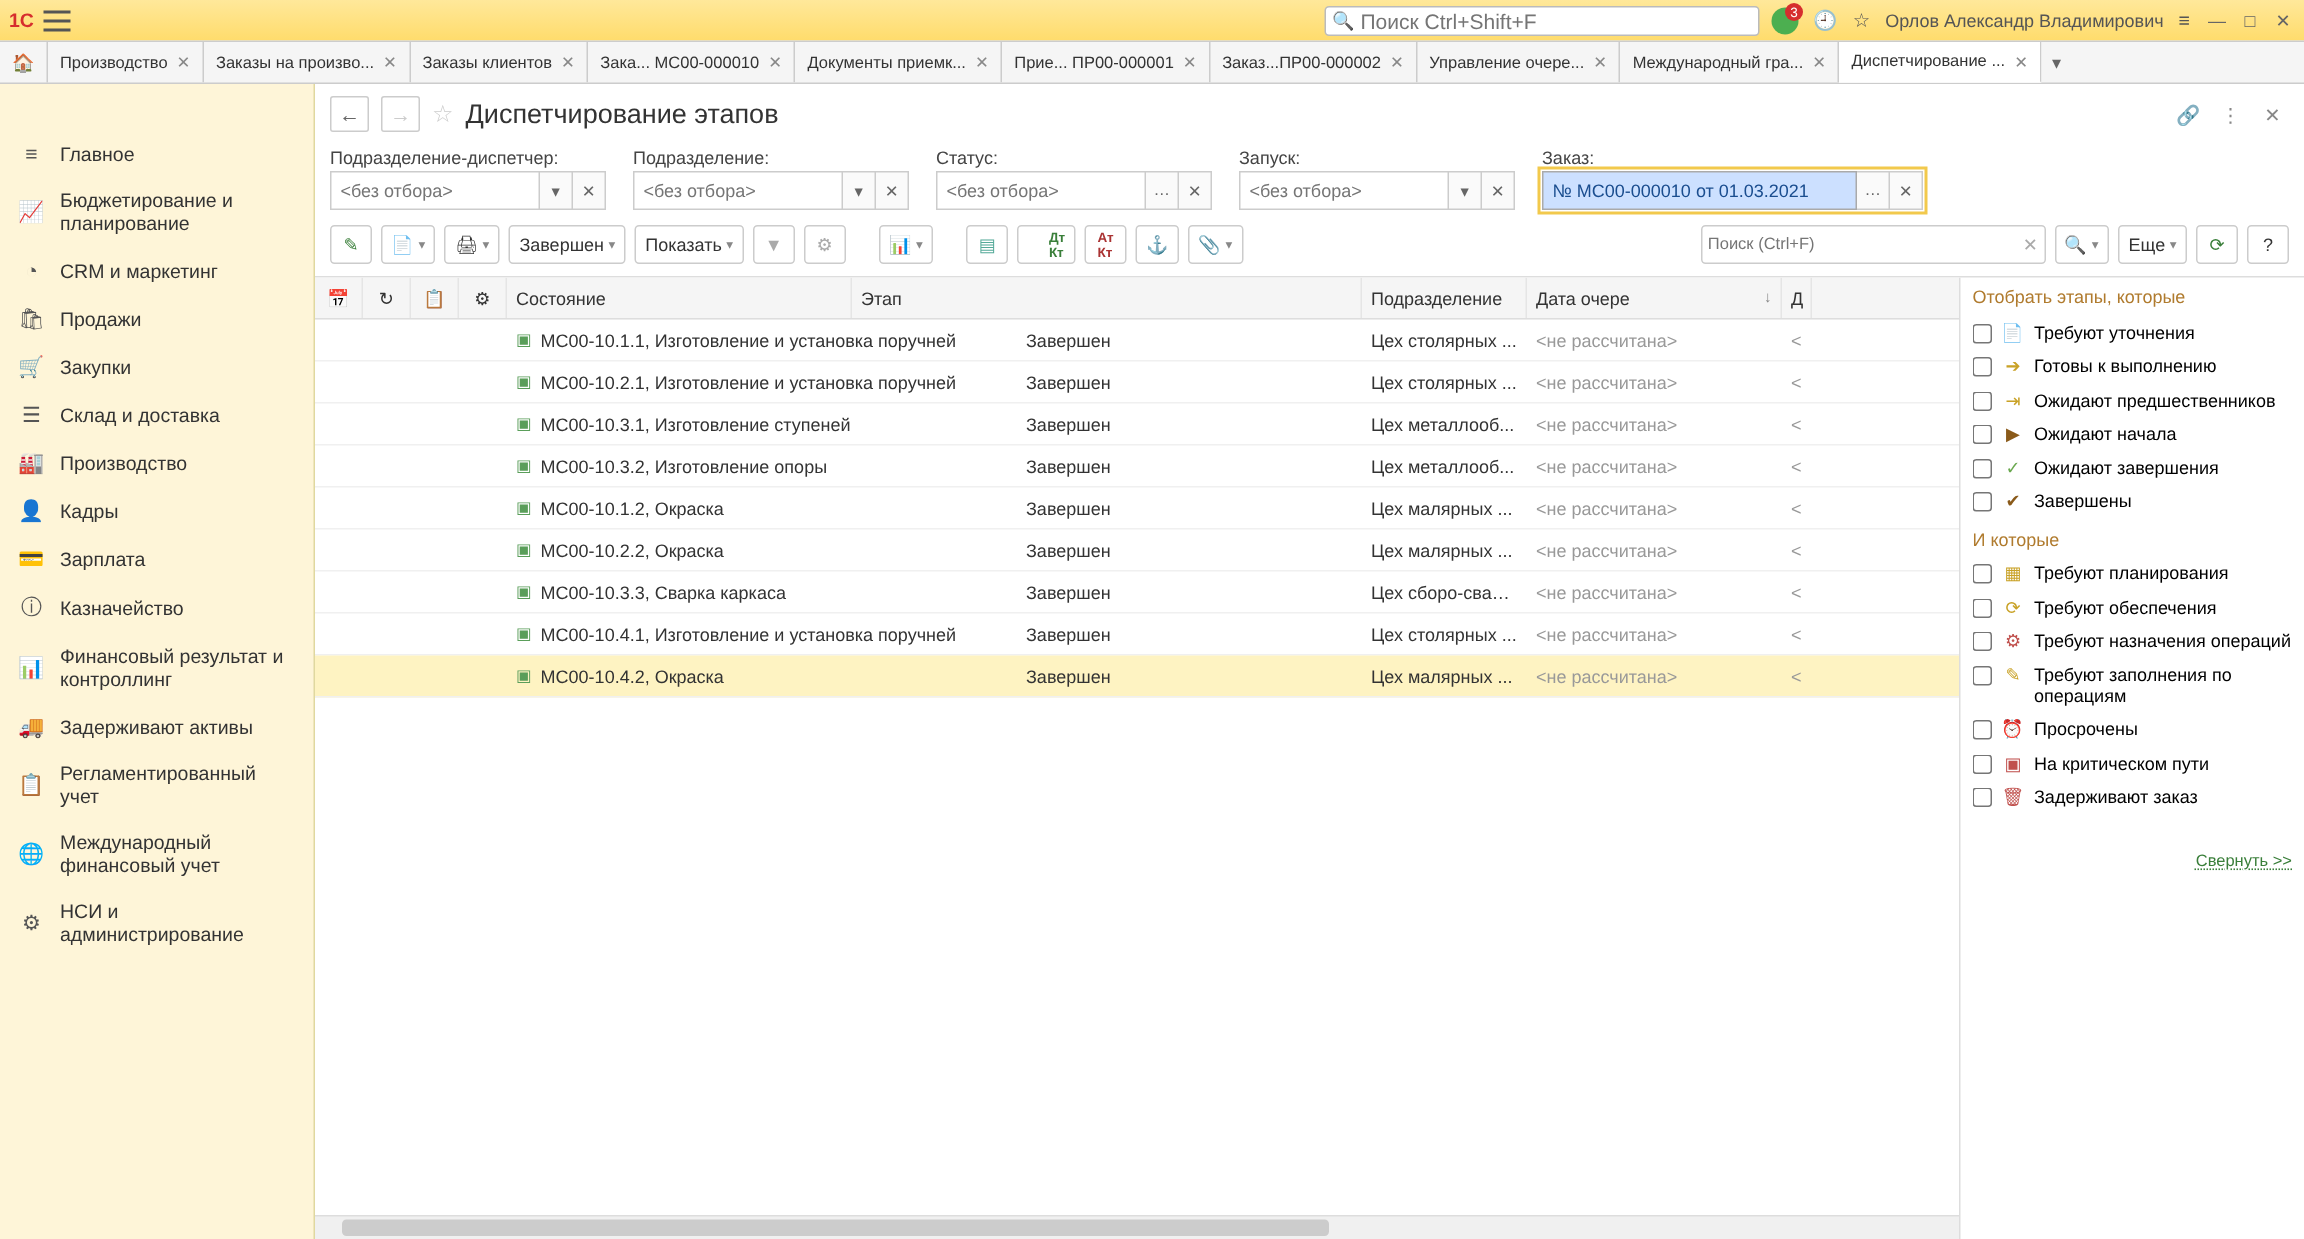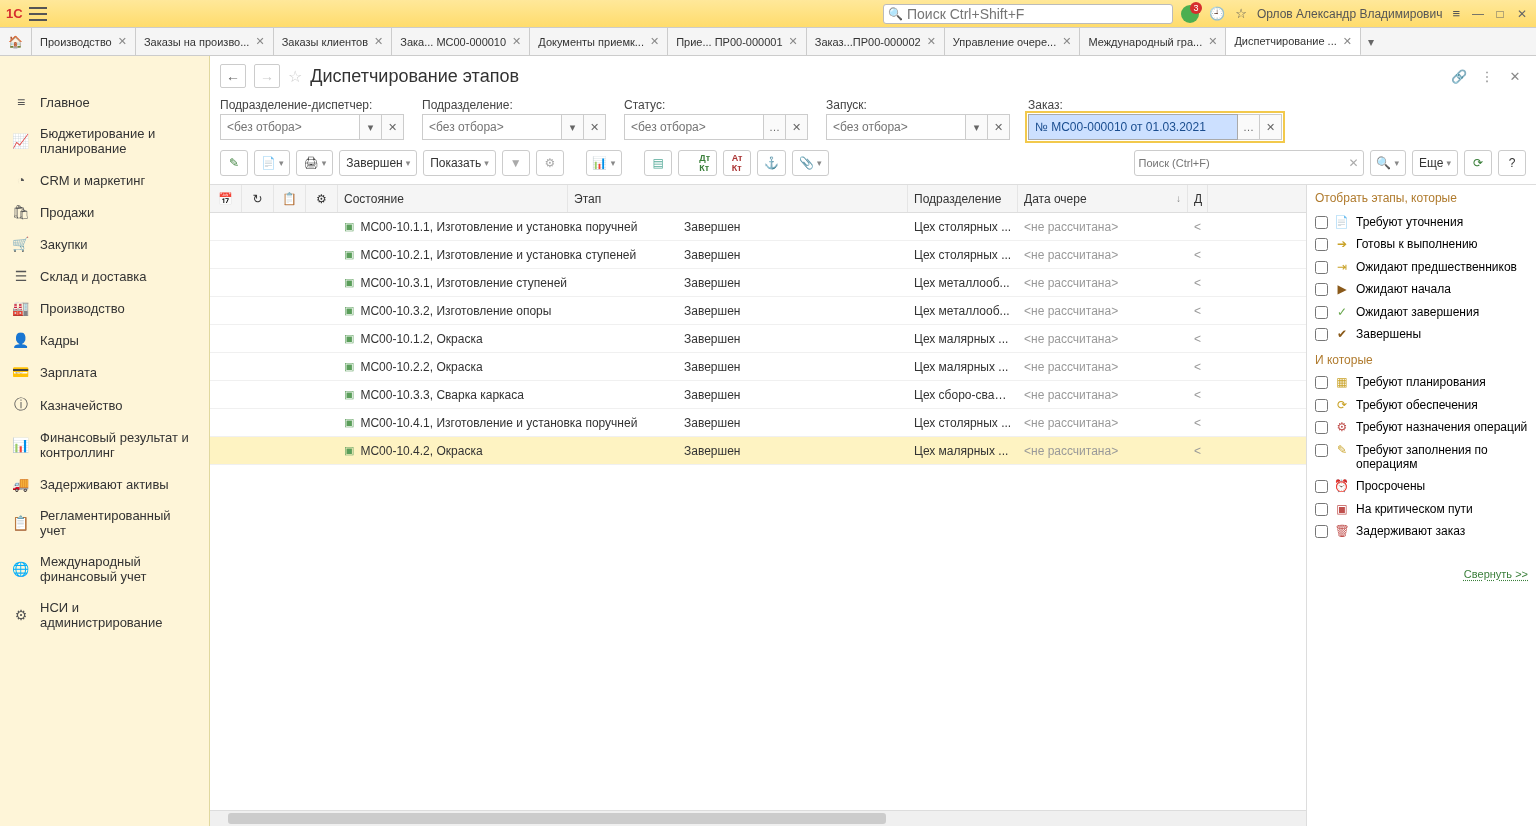--- a/index.html
+++ b/index.html
@@ -365,21 +365,21 @@
               <div class="td col-date date">&lt;не рассчитана&gt;</div>
               <div class="td col-d2 date">&lt;</div>
             </div>
             <div class="trow">
               <div class="td icon"></div>
               <div class="td icon"></div>
               <div class="td icon"></div>
               <div class="td icon"></div>
               <div class="td etap col-etap">
                 <span class="row-icon">▣</span>
-                <span>МС00-10.2.1, Изготовление и установка ступеней</span>
+                <span>МС00-10.2.1, Изготовление и установка поручней</span>
               </div>
               <div class="td col-stat">Завершен</div>
               <div class="td col-dept">Цех столярных ...</div>
               <div class="td col-date date">&lt;не рассчитана&gt;</div>
               <div class="td col-d2 date">&lt;</div>
             </div>
             <div class="trow">
               <div class="td icon"></div>
               <div class="td icon"></div>
               <div class="td icon"></div>

